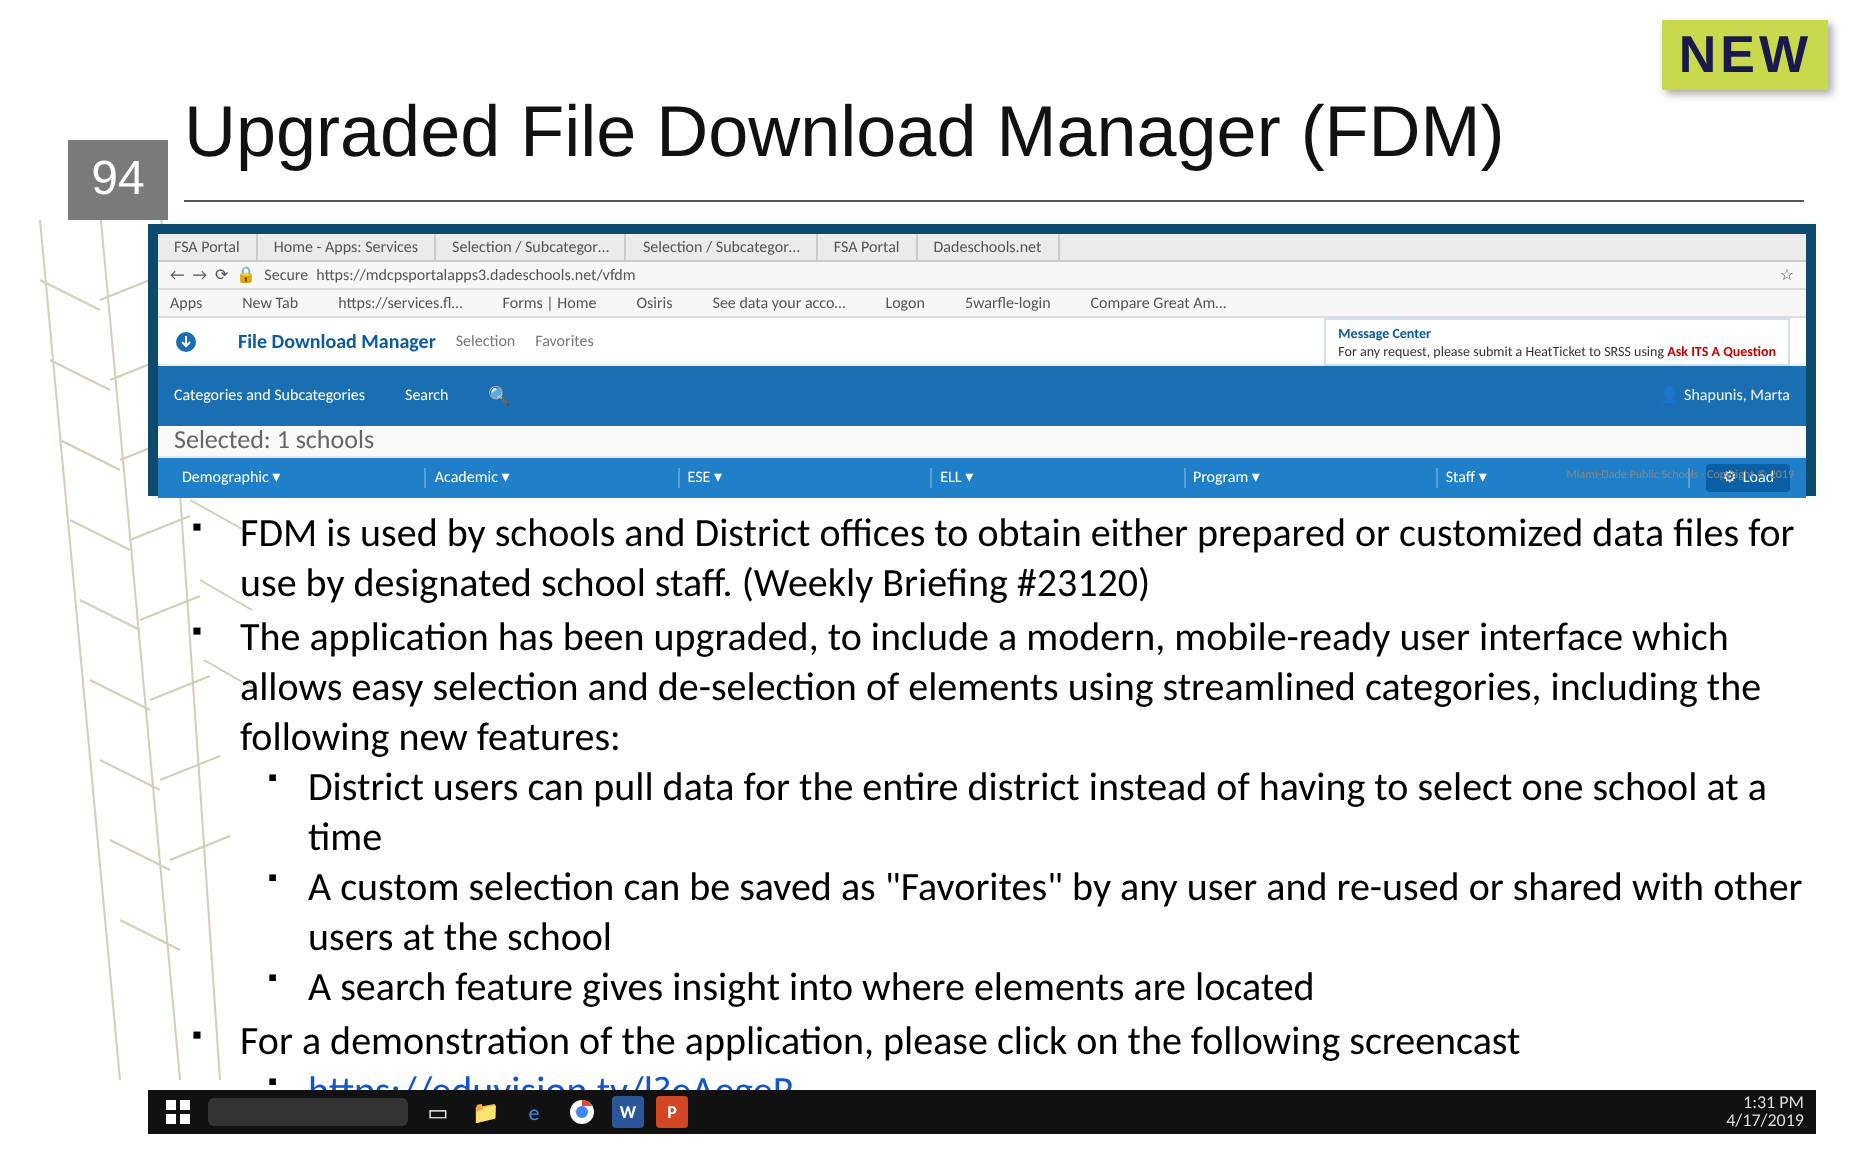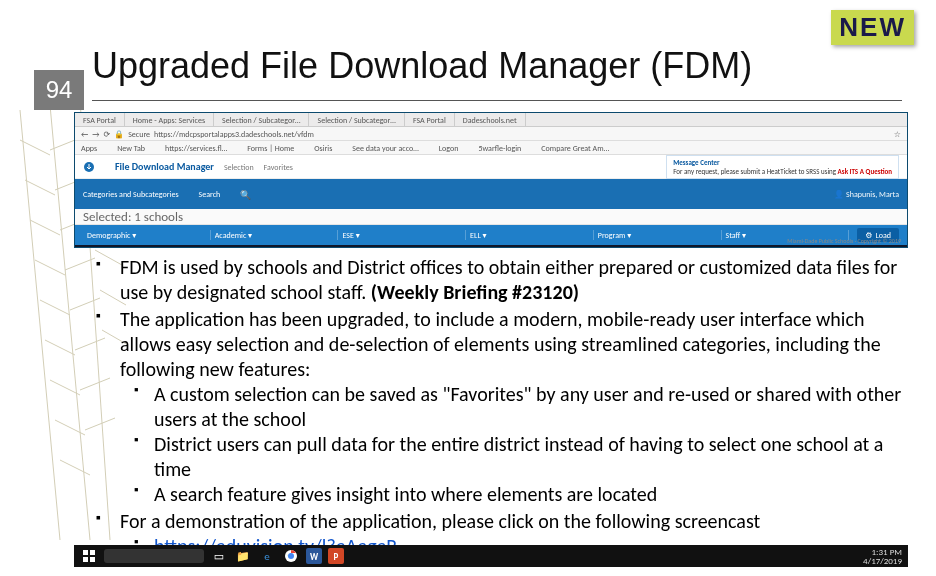--- a/index.html
+++ b/index.html
@@ -55,21 +55,21 @@
     left: 92px; top: 100px;
     width: 810px;
     border-top: 1px solid #555;
   }
 
   
   .screenshot {
     position: absolute;
     left: 74px; top: 112px;
     width: 834px; height: 136px;
-    border: 1px solid #0c4a6e;
+    border: 5px solid #0c4a6e;
     background: #0f172a;
     font-size: 8px;
     color: #555;
   }
   .ss-tabs { height: 14px; background: #ecebeb; display: flex; align-items: center; border-bottom: 1px solid #ccc; }
   .ss-tab { padding: 0 8px; border-right: 1px solid #ccc; height: 100%; display:flex; align-items:center; white-space:nowrap; }
   .ss-addr { height: 14px; background: #f7f7f7; display: flex; align-items:center; padding: 0 6px; gap:4px; border-bottom:1px solid #ddd; }
   .ss-lock { color:#2a8a2a; font-size:8px;}
   .ss-url { flex:1; color:#555; }
   .ss-bm { height: 14px; background:#f7f7f7; display:flex; gap:20px; padding:0 6px; align-items:center; border-bottom:1px solid #ddd;}
@@ -95,21 +95,21 @@
     font-size: 20px;
     line-height: 1.25;
     color: #000;
   }
   .content ul { list-style: none; }
   .content > ul > li { position: relative; padding-left: 30px; margin-bottom: 2px; }
   .content > ul > li::before { content: "▪"; position: absolute; left: 6px; top: 0; font-size: 14px; }
   .content ul ul > li { position: relative; padding-left: 34px; }
   .content ul ul > li::before { content: "▪"; position: absolute; left: 14px; top: 0; font-size: 13px; }
   .content a { color: #1155cc; text-decoration: underline; }
-  .bold { font-weight: bold; }
+  .bold { font-weight: normal; }
 
   
   .taskbar {
     position: absolute;
     left: 74px; right: 28px; bottom: 9px;
     height: 22px;
     background: #111;
     display: flex; align-items: center;
     padding: 0 6px;
     gap: 6px;
@@ -237,22 +237,22 @@
   </div>
 
   <div class="content">
     <ul>
       <li>
         <span>FDM is used by schools and District offices to obtain either prepared or customized data files for use by designated school staff. </span><span class="bold">(Weekly Briefing #23120)</span>
       </li>
       <li>
         <span>The application has been upgraded, to include a modern, mobile-ready user interface which allows easy selection and de-selection of elements using streamlined categories, including the following new features:</span>
         <ul>
+          <li>District users can pull data for the entire district instead of having to select one school at a time</li>
           <li>A custom selection can be saved as "Favorites" by any user and re-used or shared with other users at the school</li>
-          <li>District users can pull data for the entire district instead of having to select one school at a time</li>
           <li>A search feature gives insight into where elements are located</li>
         </ul>
       </li>
       <li>
         <span>For a demonstration of the application, please click on the following screencast</span>
         <ul>
           <li><a href="#">https://eduvision.tv/l?eAegeR</a></li>
         </ul>
       </li>
     </ul>

